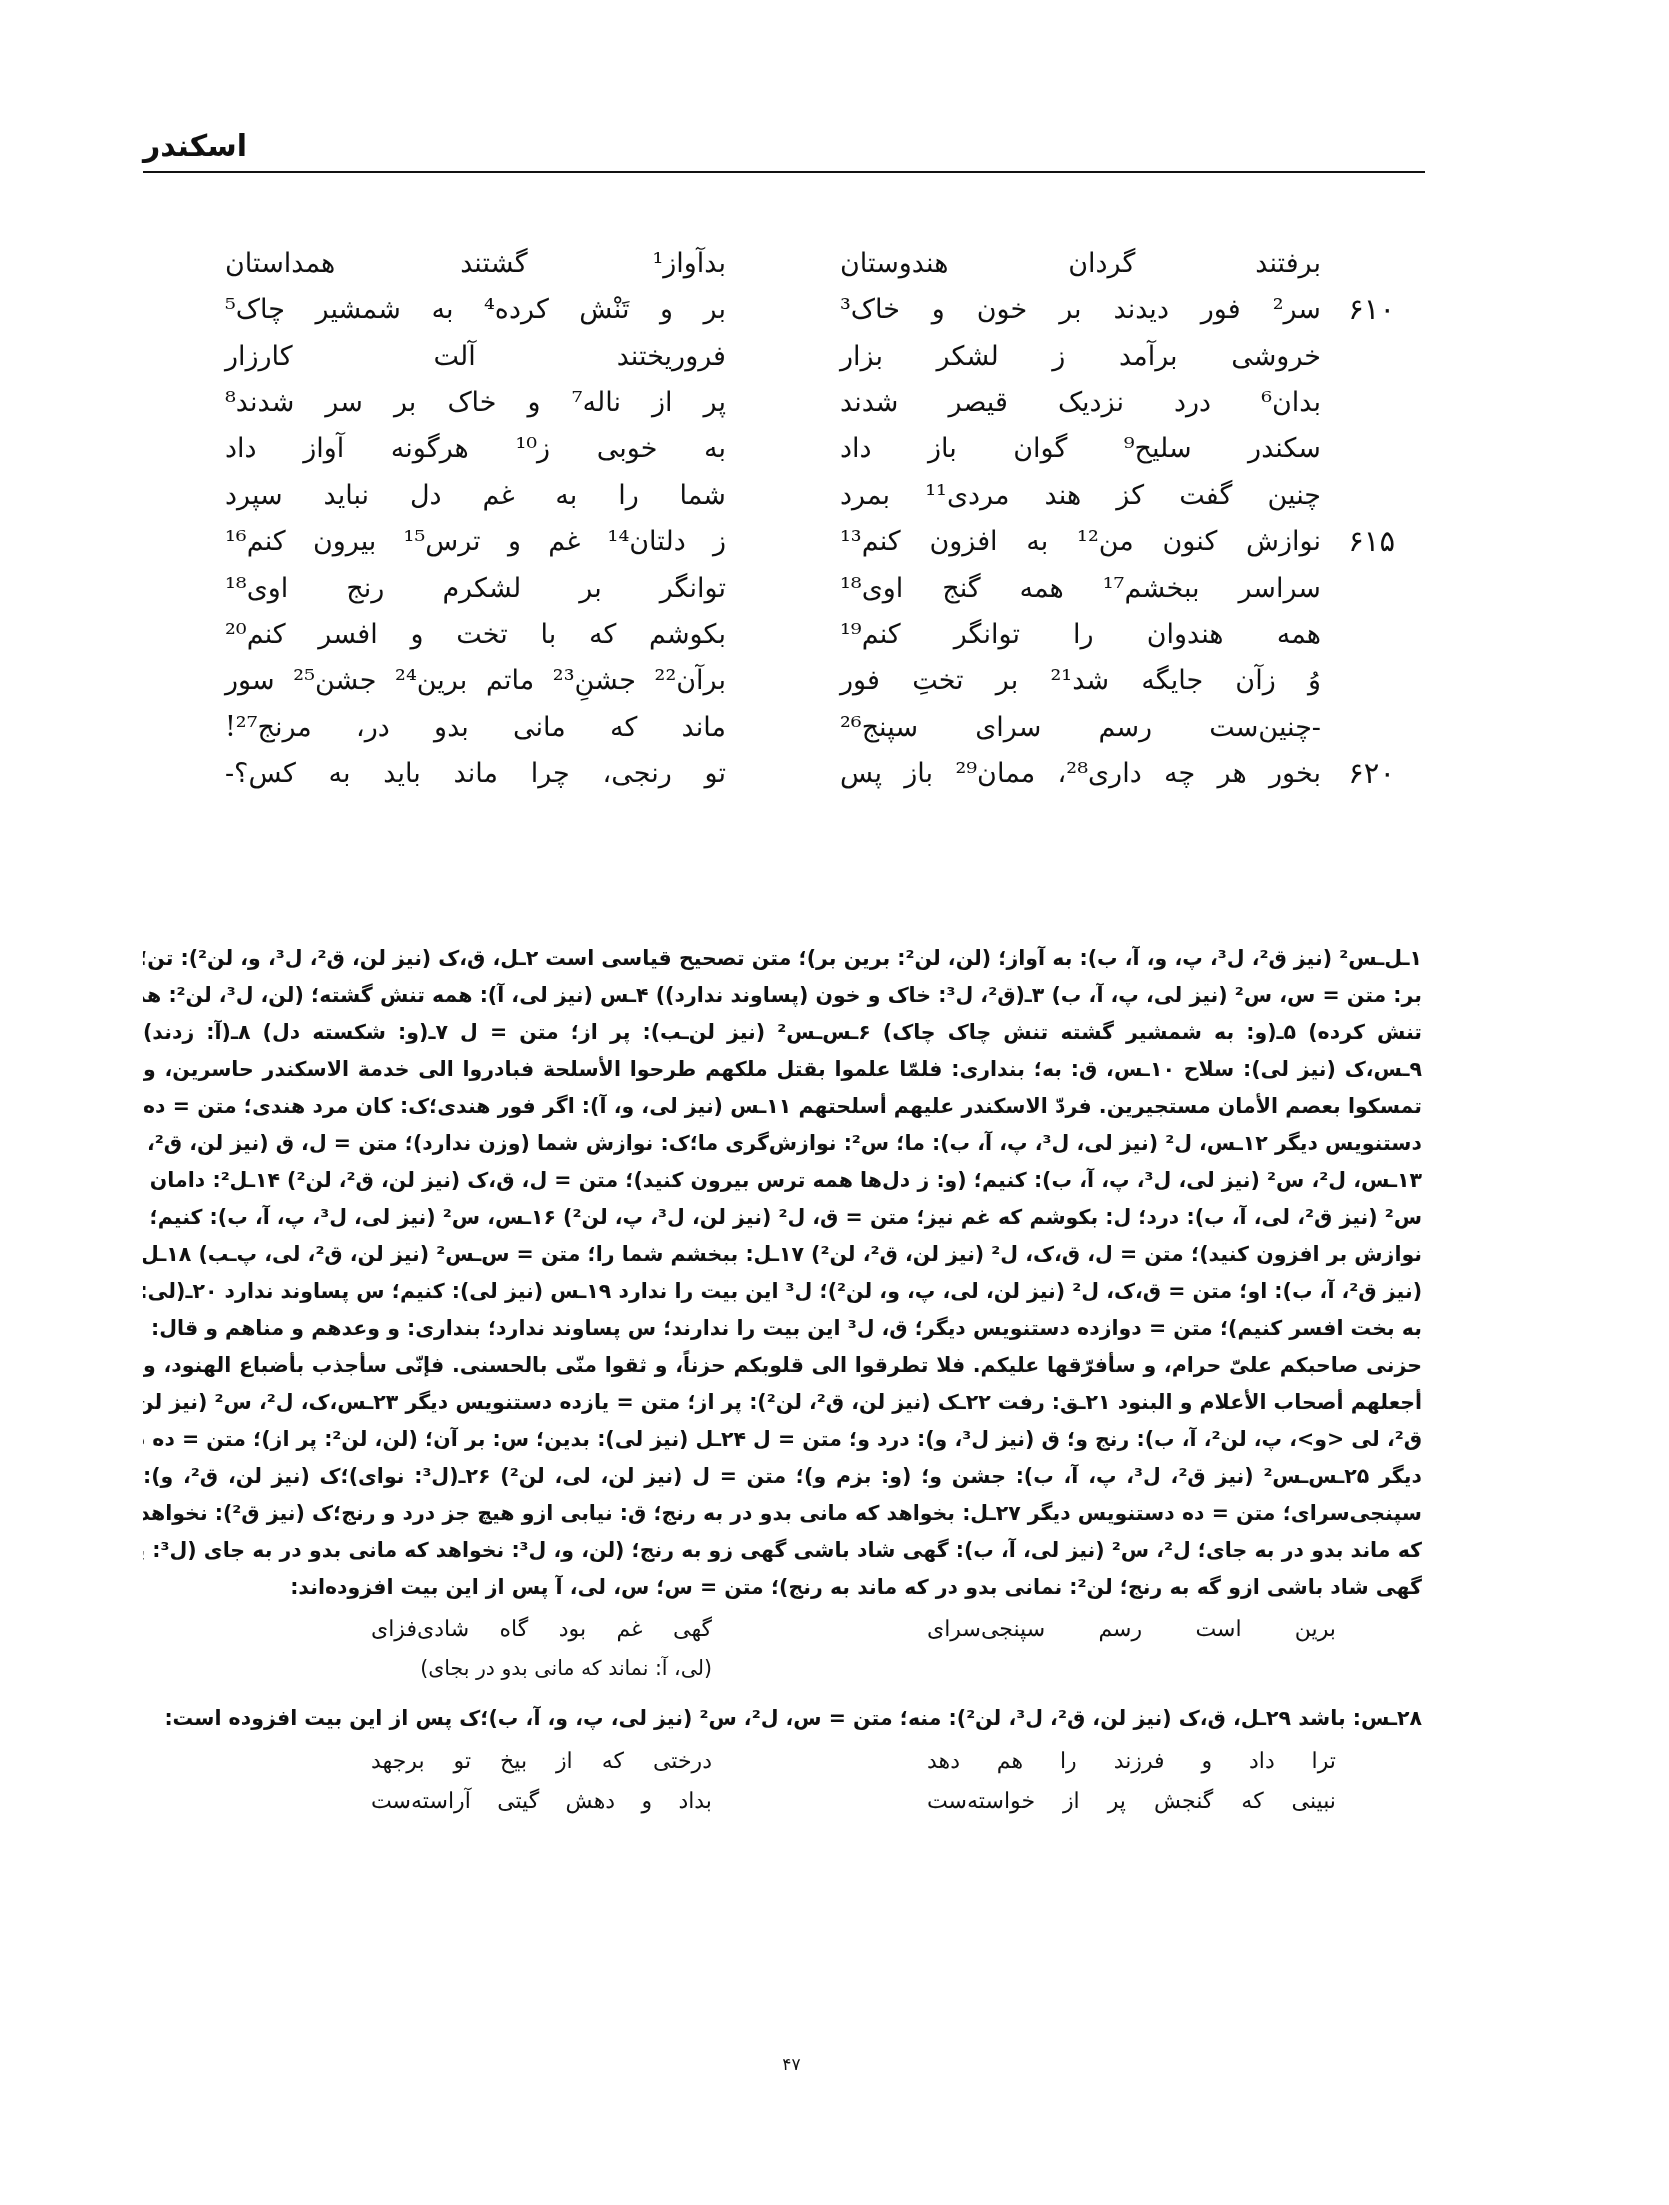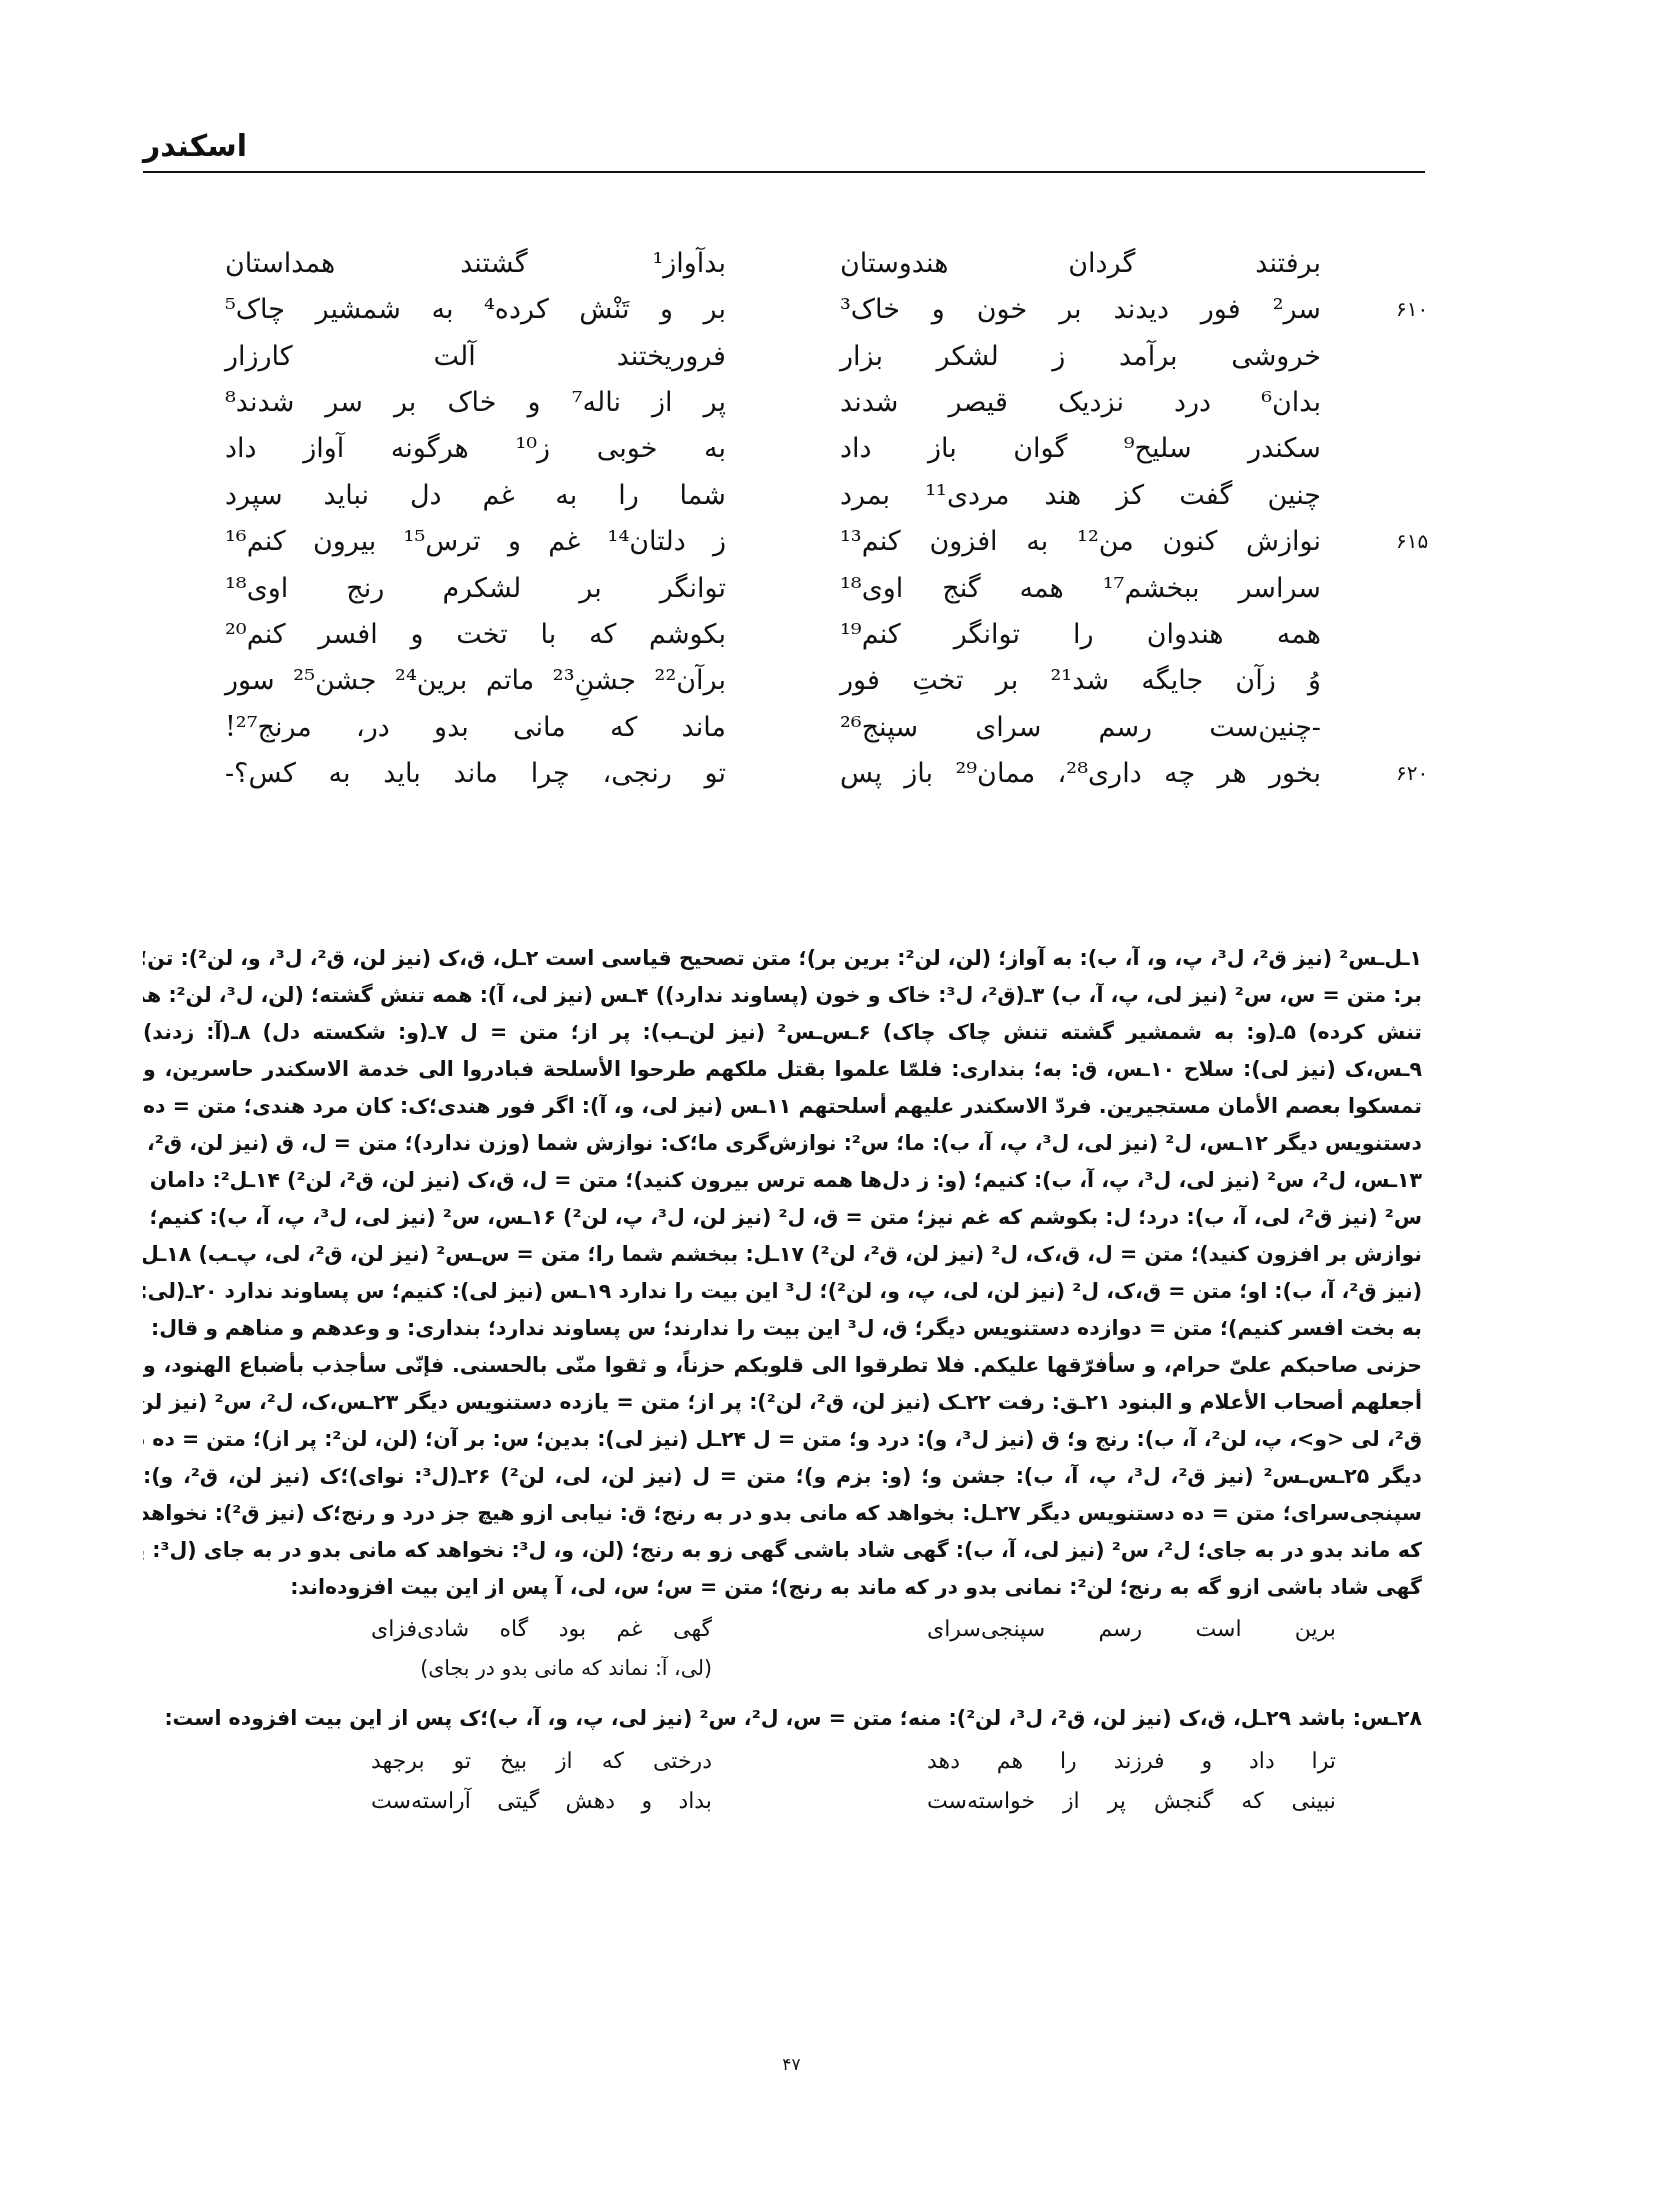--- a/index.html
+++ b/index.html
@@ -5,21 +5,21 @@
   html, body { margin:0; padding:0; background:#ffffff; }
   body { width:1669px; height:2205px; position:relative; overflow:hidden; color:#111; font-family:"DejaVu Serif", serif; }
   .page { position:absolute; left:0; top:0; width:1669px; height:2205px; }
   .running-head { position:absolute; left:143px; top:128px; font-size:30px; font-weight:bold; direction:rtl; font-family:"DejaVu Sans", sans-serif; }
   .rule { position:absolute; left:143px; top:171px; width:1282px; height:2px; background:#111; }
   .verses { position:absolute; left:0; top:240px; width:1669px; }
   .verse-line { position:absolute; height:46px; width:1669px; direction:rtl; font-size:27px; line-height:46px; }
   .hemi { position:absolute; top:0; white-space:nowrap; text-align:justify; text-align-last:justify; direction:rtl; }
   .hemi-right { left:832px; width:481px;margin-left:8px; }
   .hemi-left { left:225px; width:501px; }
-  .verse-no { position:absolute; left:1396px; width:48px; top:0; text-align:left; direction:rtl; font-size:20px; }
+  .verse-no { position:absolute; left:1347px; width:48px; top:0; text-align:right; direction:rtl; font-size:29px; }
   .footnotes { position:absolute; left:143px; top:940px; width:1279px; direction:rtl; font-size:20.5px; line-height:37px; text-align:justify; text-align-last:right; font-family:"DejaVu Sans", sans-serif; }
   .fn-line { height:37px; white-space:nowrap; overflow:hidden; text-align:justify; text-align-last:justify;font-weight:bold; }
   .fn-line.last { text-align-last:right; }
   .fn-couplet { position:relative; height:40px; width:1279px; }
   .fn-hemi { position:absolute; top:0; white-space:nowrap; direction:rtl; text-align:justify; text-align-last:justify; font-size:22px; font-family:"DejaVu Serif", serif; }
   .fn-hemi-right { left:784px; width:409px; }
   .fn-hemi-left { left:228px; width:341px; }
   .fn-variant { position:absolute; top:0; left:228px; width:341px; text-align:right; white-space:nowrap; direction:rtl; font-size:20.5px; }
   .page-number { position:absolute; left:764px; top:2054px; width:55px; text-align:center; font-size:17px; direction:rtl; }
 </style>

